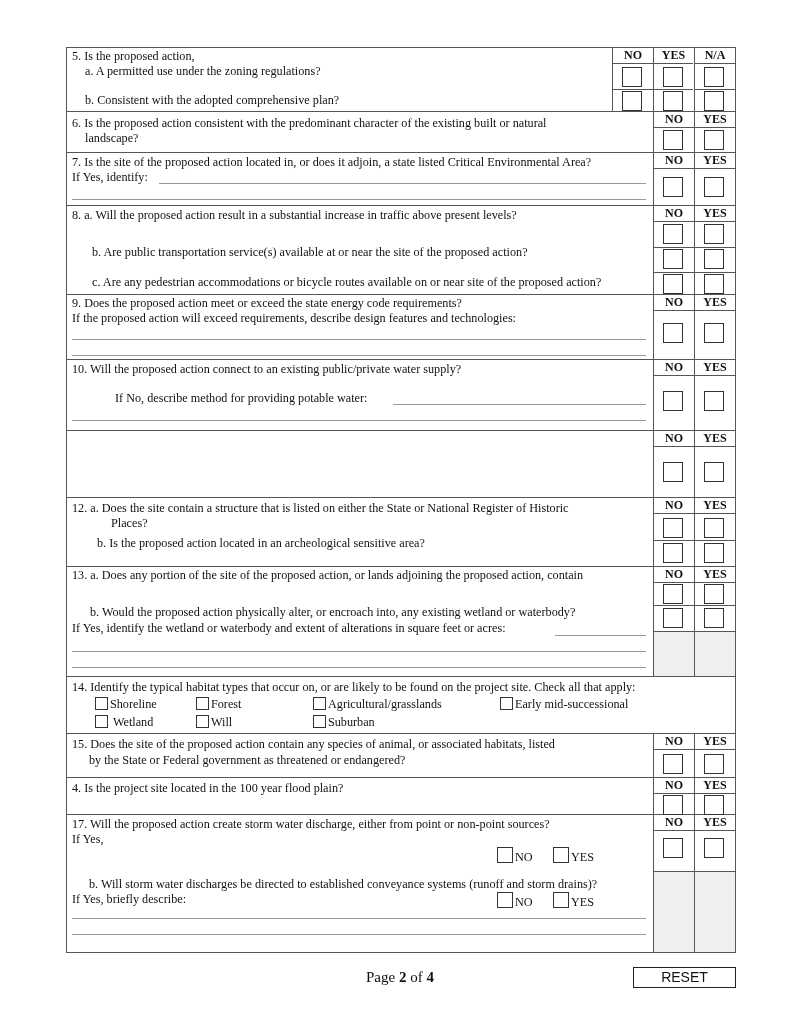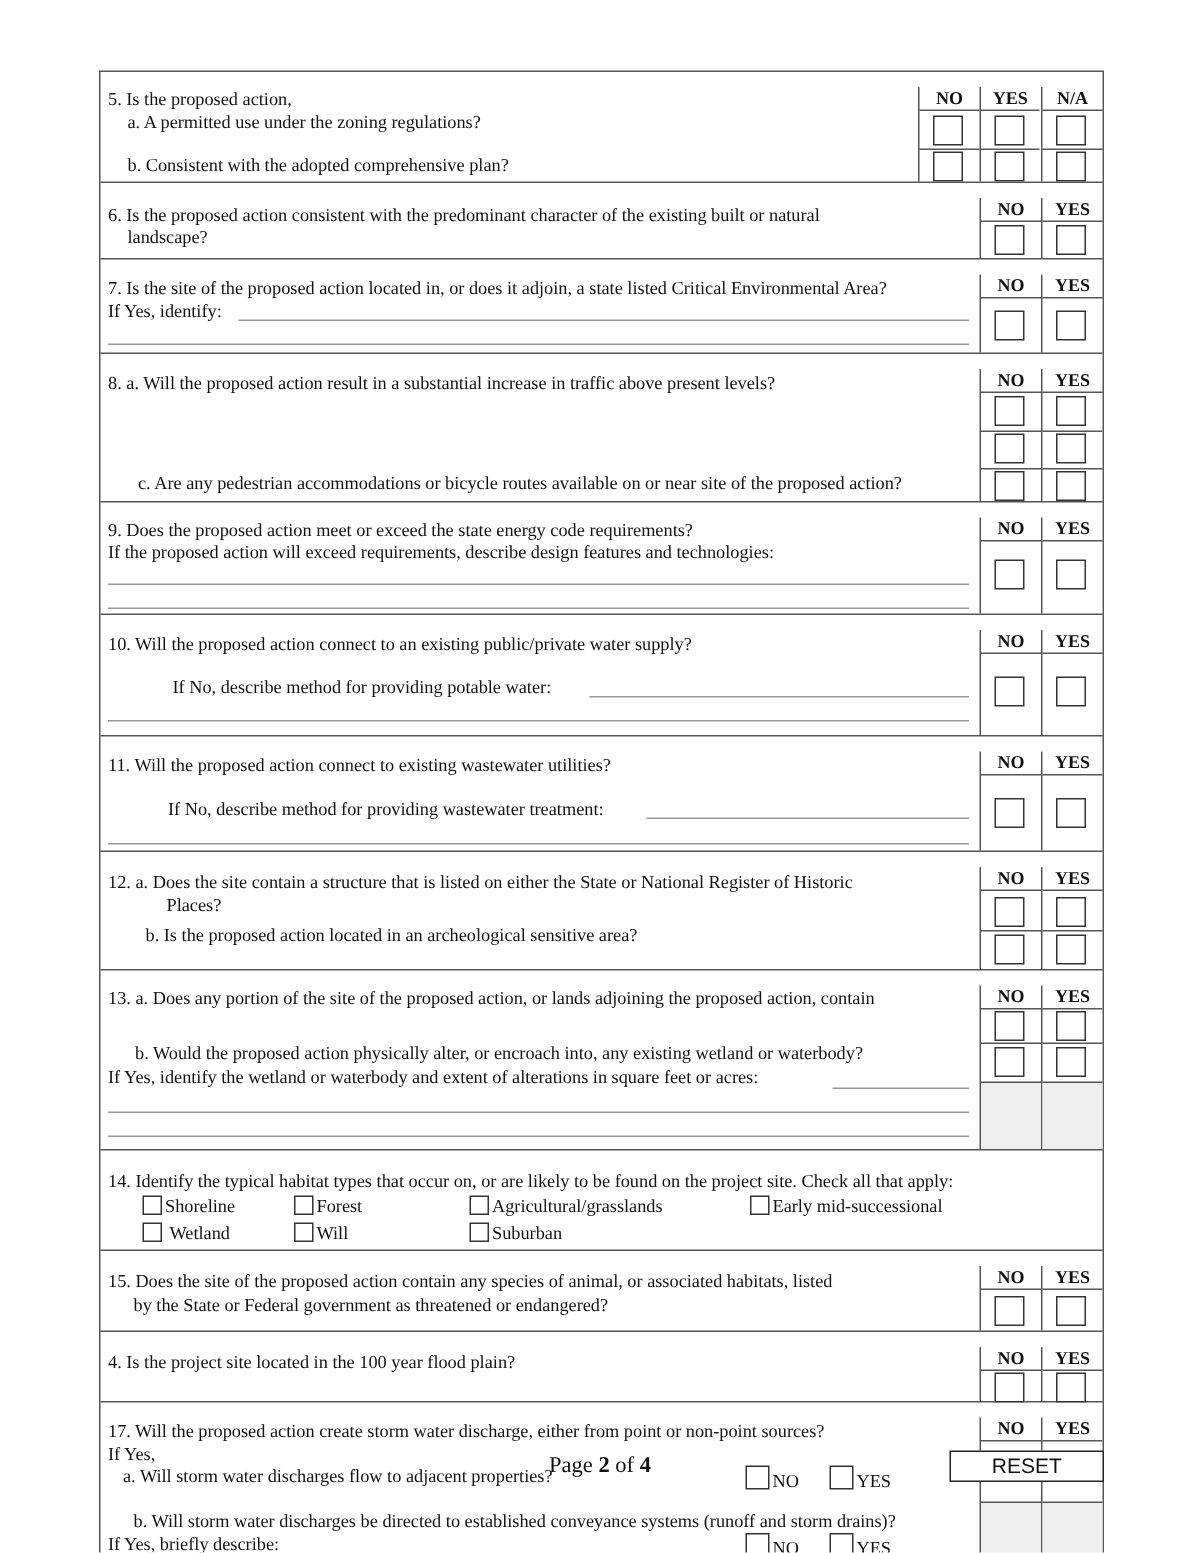--- a/index.html
+++ b/index.html
@@ -1,18 +1,18 @@
 <!DOCTYPE html>
 <html><head>
 <meta charset="utf-8">
 <style>
   html,body{margin:0;padding:0;background:#fff;}
   body{width:800px;height:1035px;position:relative;font-family:"Liberation Serif",serif;color:#111;font-size:12.2px;}
   .form{position:absolute;left:66px;top:47px;width:670px;border:1px solid #555;box-sizing:border-box;}
-  .row{position:relative;border-bottom:1px solid #555;box-sizing:border-box;margin-top:10px;}
+  .row{position:relative;border-bottom:1px solid #555;box-sizing:border-box;}
   .row:last-child{border-bottom:none;}
   .q{position:absolute;left:0;top:0;bottom:0;right:81px;padding:1px 5px;box-sizing:border-box;}
   .q.w3{right:122px;}
   .line{position:absolute;white-space:nowrap;}
   .cols{position:absolute;top:0;bottom:0;right:0;width:81px;border-left:1px solid #555;}
   .cols.w3{width:122px;}
   .col{position:absolute;top:0;bottom:0;width:40px;border-left:1px solid #555;box-sizing:border-box;}
   .col.first{border-left:none;}
   .hdr{position:absolute;left:0;right:0;top:0;height:15px;border-bottom:1px solid #555;text-align:center;font-weight:bold;font-size:12px;line-height:15px;}
   .cb{position:absolute;width:20px;height:20px;border:1.5px solid #333;box-sizing:border-box;left:9px;background:#fff;cursor:pointer;}
@@ -88,20 +88,21 @@
       <div class="col" style="left:40px;width:41px">
           <div class="hdr">YES</div>
           <div class="cb" style="top:24px"></div>
         </div>
     </div>
   </div>
 
   <div class="row" style="height:89px">
     <div class="q">
       <span class="line" style="top:2px;left:5px">8.   a. Will the proposed action result in a substantial increase in traffic above present levels?</span>
+      <span class="line" style="top:39px;left:25px">b. Are public transportation service(s) available at or near the site of the proposed action?</span>
       <span class="line" style="top:69px;left:25px">c. Are any pedestrian accommodations or bicycle routes available on or near site of the proposed action?</span>
     </div>
     <div class="cols">
       <div class="col first" style="left:0">
         <div class="hdr">NO</div>
         <div class="cb" style="top:18px"></div>
         <div class="hsep" style="top:41px"></div>
         <div class="cb" style="top:43px"></div>
         <div class="hsep" style="top:66px"></div>
         <div class="cb" style="top:68px"></div>
@@ -149,26 +150,20 @@
           <div class="cb" style="top:31px"></div>
         </div>
       <div class="col" style="left:40px;width:41px">
           <div class="hdr">YES</div>
           <div class="cb" style="top:31px"></div>
         </div>
     </div>
   </div>
 
   <div class="row" style="height:67px">
-    <div class="q">
-      <span class="line" style="top:2px;left:5px">11. Will the proposed action connect to existing wastewater utilities?</span>
-      <span class="line" style="top:31px;left:45px">If  No, describe method for providing wastewater treatment:</span>
-      <div class="ul" style="left:364px;right:8px;top:44px"></div>
-      <div class="ul" style="left:5px;right:8px;top:61px"></div>
-    </div>
     <div class="cols">
       <div class="col first" style="left:0">
           <div class="hdr">NO</div>
           <div class="cb" style="top:31px"></div>
         </div>
       <div class="col" style="left:40px;width:41px">
           <div class="hdr">YES</div>
           <div class="cb" style="top:31px"></div>
         </div>
     </div>
@@ -266,21 +261,20 @@
           <div class="hdr">YES</div>
           <div class="cb" style="top:17px"></div>
         </div>
     </div>
   </div>
 
   <div class="row" style="height:137px">
     <div class="q">
       <span class="line" style="top:2px;left:5px">17. Will the proposed action create storm water discharge, either from point or non-point sources?</span>
       <span class="line" style="top:17px;left:5px">If Yes,</span>
-      <span class="line" style="top:32px;left:15px">a. Will storm water discharges flow to adjacent properties?</span>
       <span class="line" style="top:32px;left:430px"><span class="scb" style="width:16px;height:16px"></span><span>NO</span></span>
       <span class="line" style="top:32px;left:486px"><span class="scb" style="width:16px;height:16px"></span><span>YES</span></span>
       <span class="line" style="top:62px;left:22px">b. Will storm water discharges be directed to established conveyance systems (runoff and storm drains)?</span>
       <span class="line" style="top:77px;left:5px">If Yes, briefly describe:</span>
       <span class="line" style="top:77px;left:430px"><span class="scb" style="width:16px;height:16px"></span><span>NO</span></span>
       <span class="line" style="top:77px;left:486px"><span class="scb" style="width:16px;height:16px"></span><span>YES</span></span>
       <div class="ul" style="left:5px;right:8px;top:103px"></div>
       <div class="ul" style="left:5px;right:8px;top:119px"></div>
     </div>
     <div class="cols">

